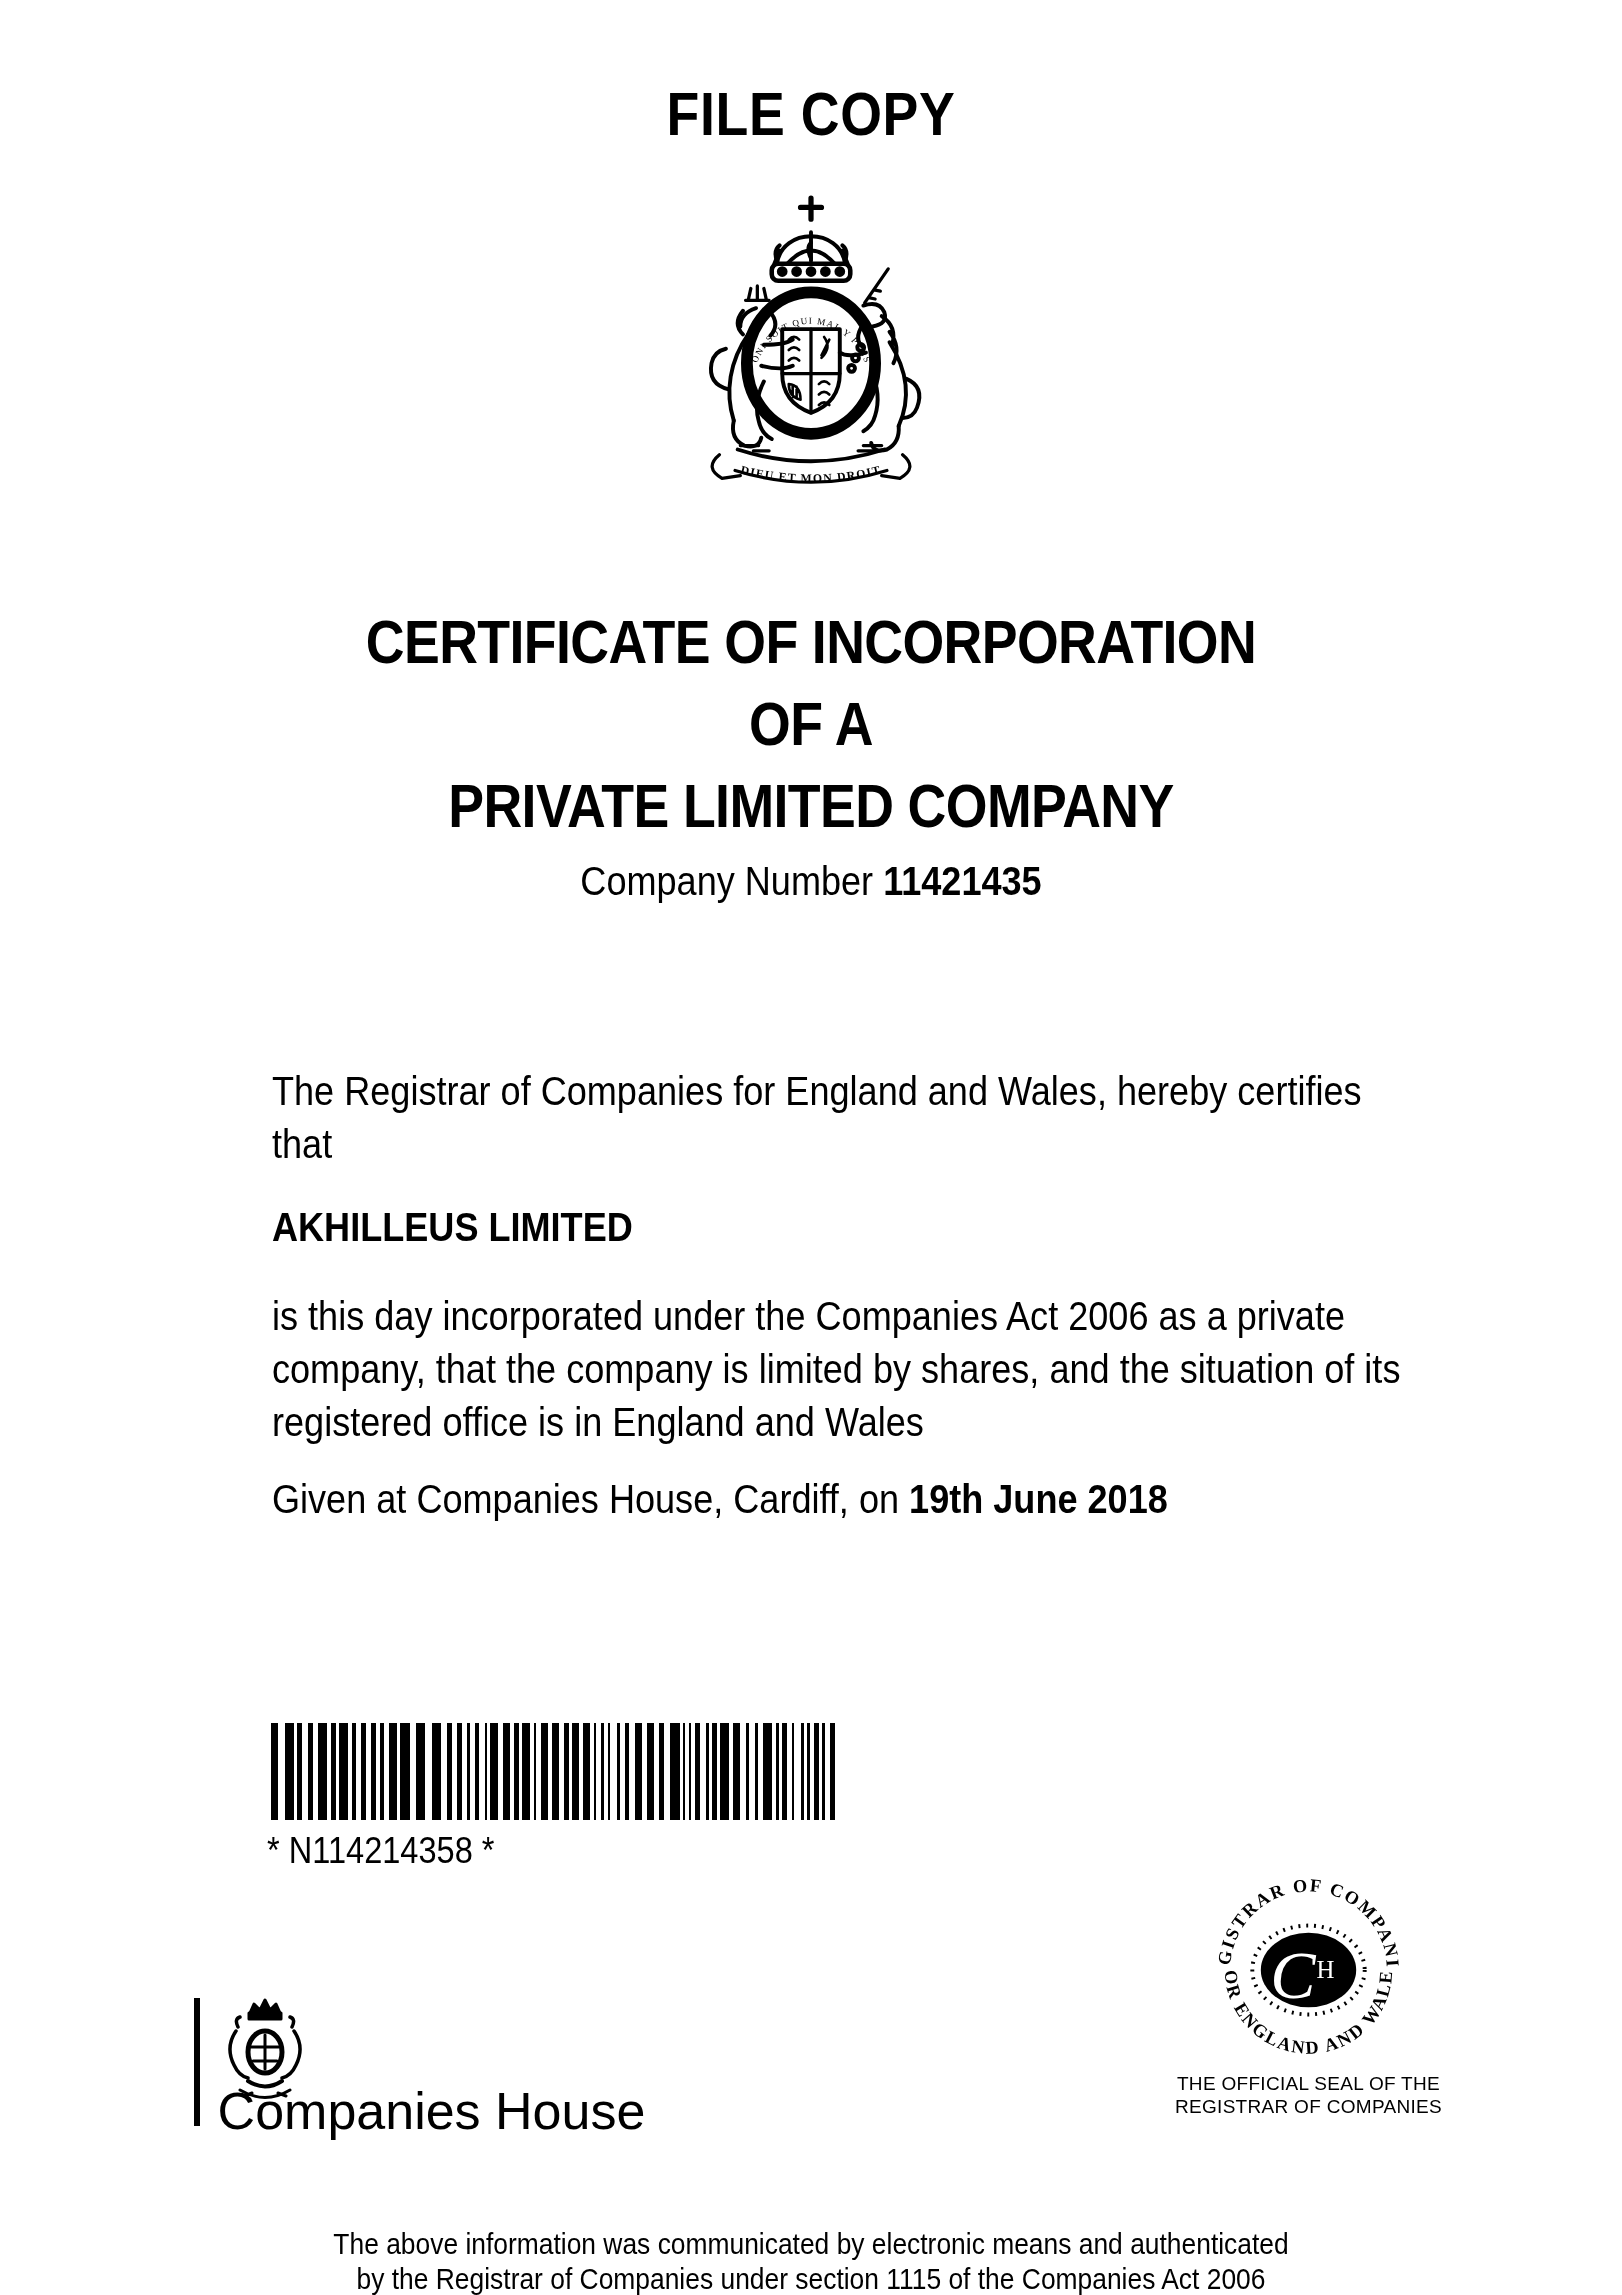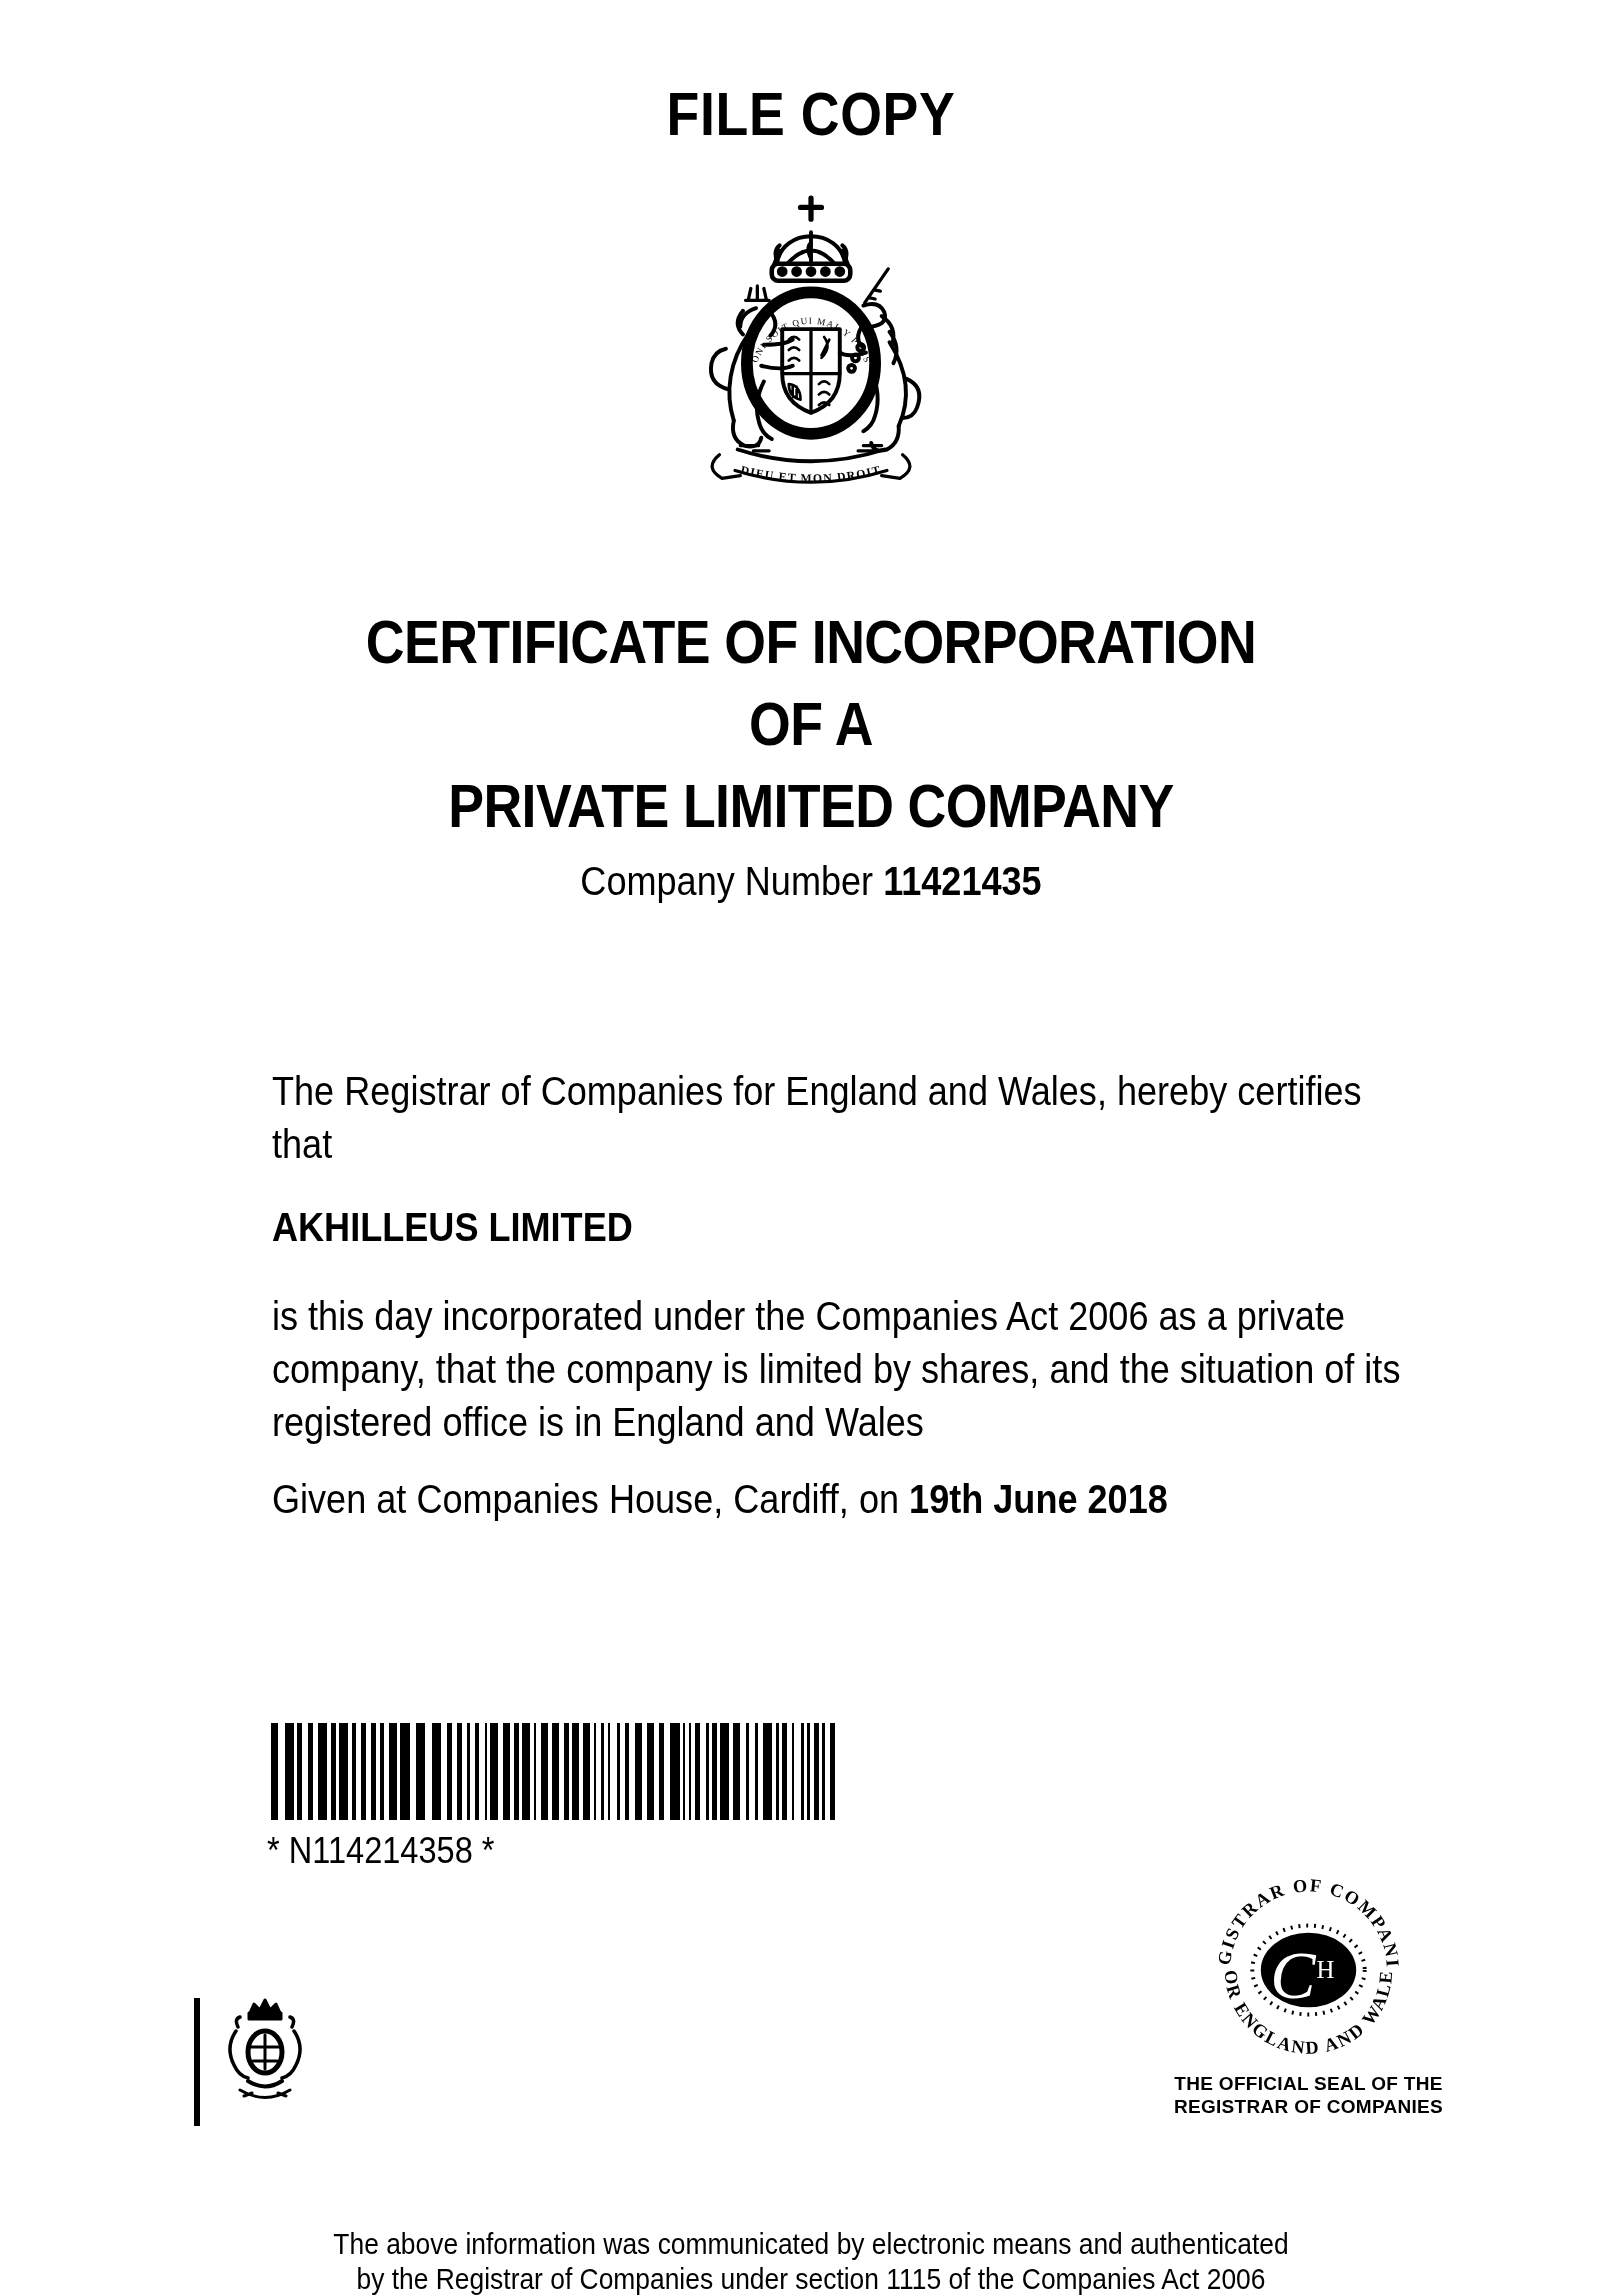--- a/index.html
+++ b/index.html
@@ -31,21 +31,21 @@
   .barcode i { display:block; background:#000; height:100%; }
   .barcode-label { left:267px; top:1830px; font-size:37px; }
 
   .ch-logo { left:194px; top:1989px; width:497px; height:157px; }
   .ch-logo .vbar { position:absolute; left:0; top:9.2px; width:5.9px; height:128px; background:#000; }
   .ch-logo .crest { position:absolute; left:25px; top:7.9px; width:92px; height:110px; }
   .ch-logo .wordmark { position:absolute; left:23.6px; top:92px; font-size:52px; font-weight:400; letter-spacing:0; white-space:nowrap; }
 
   .seal { left:1171px; top:1872px; width:275px; text-align:center; }
   .seal svg { display:block; margin:0 auto; width:209px; height:196px; }
-  .seal-caption { margin-top:3.9px; font-size:19px; font-weight:bold; line-height:23.6px; letter-spacing:0.3px; }
+  .seal-caption { margin-top:3.9px; font-size:19px; font-weight:normal; line-height:23.6px; letter-spacing:0.3px; }
 
   .footer { top:2226px; font-size:30px; line-height:35px; }
 </style>
 </head>
 <body>
 
 <div class="page">
 
   <div class="abs center condensed stamp">FILE COPY</div>
 
@@ -213,20 +213,21 @@
         <path d="M30 16 l4 -9 l6 6 l5 -10 l5 10 l6 -6 l4 9 z" fill="#000"></path>
         <rect x="29" y="16" width="32" height="6" fill="#000"></rect>
         <path d="M18 30 q-4 -8 2 -10 M16 34 q-11 16 -2 34 q5 11 14 13" stroke-width="3.5"></path>
         <path d="M72 30 q4 -8 -2 -10 M74 34 q11 16 2 34 q-5 11 -14 13" stroke-width="3.5"></path>
         <ellipse cx="45" cy="55" rx="17" ry="21" stroke-width="5"></ellipse>
         <path d="M45 38 v34 M31 50 h28 M33 64 h24" stroke-width="3"></path>
         <path d="M28 84 q17 11 34 0" stroke-width="4"></path>
         <path d="M20 93 q25 15 50 0 M24 99 l8 -3 M66 99 l-8 -3" stroke-width="3"></path>
       </g>
     </svg>
+    <div class="wordmark">Companies House</div>
   </div>
 
   <div class="abs seal">
     <svg viewBox="0 0 300 300" aria-hidden="true">
       <defs>
         <path id="sealTopArc" d="M 30 150 A 120 120 0 0 1 270 150"></path>
         <path id="sealBottomArc" d="M 22 150 A 128 128 0 0 0 278 150"></path>
       </defs>
       <text font-family="Liberation Serif, serif" font-size="28" font-weight="bold" letter-spacing="3" fill="#000">
         <textPath href="#sealTopArc" startOffset="50%" text-anchor="middle">REGISTRAR OF COMPANIES</textPath>

